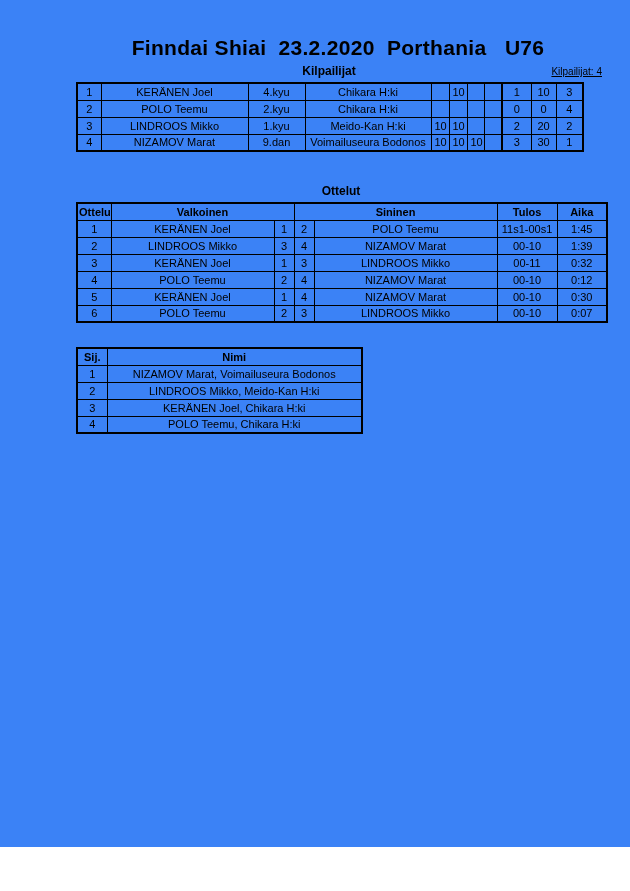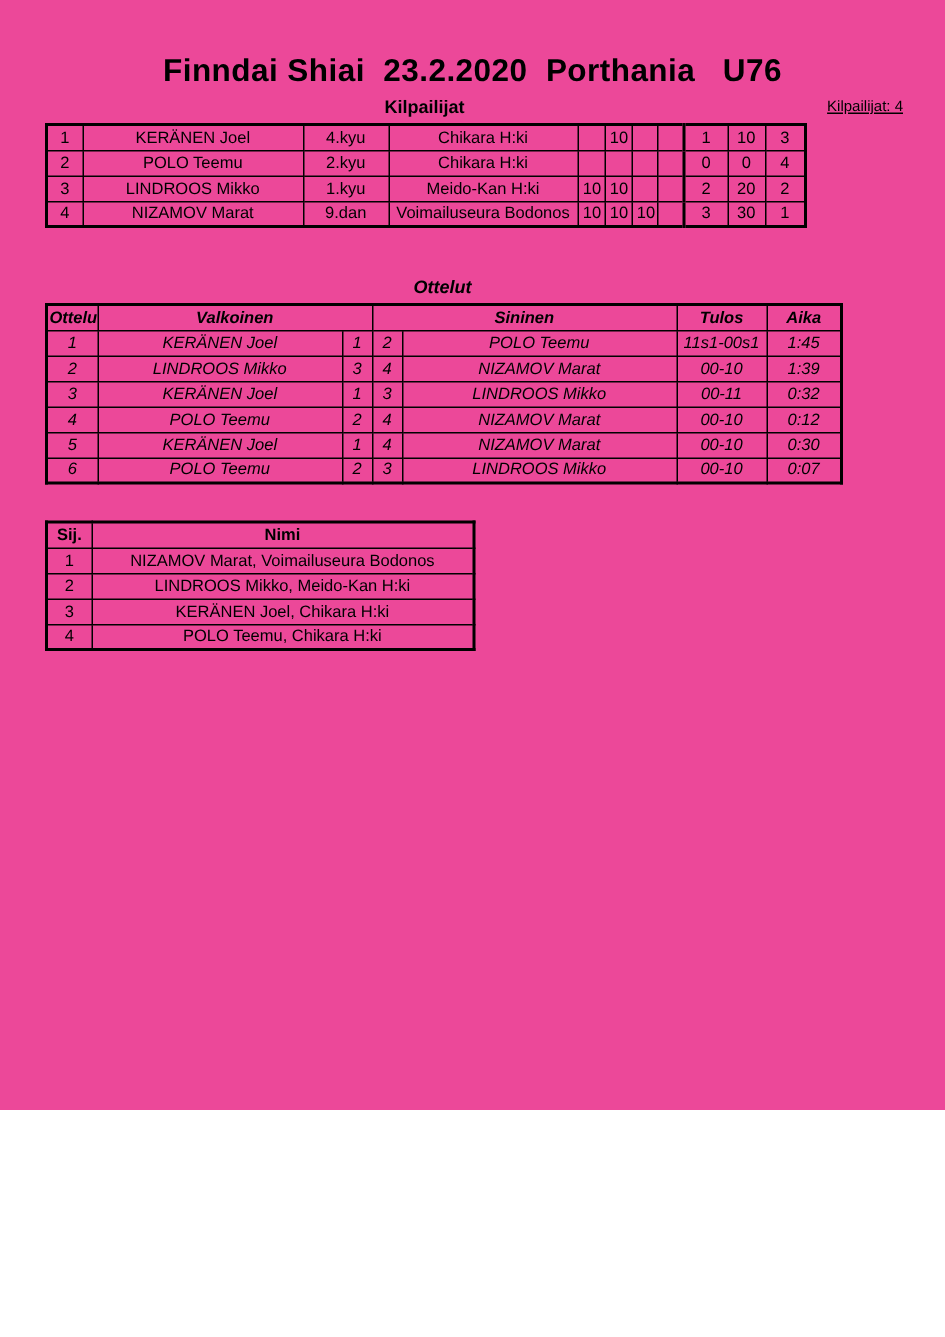--- a/index.html
+++ b/index.html
@@ -2,21 +2,21 @@
 <html><head>
 <meta charset="utf-8">
 <style>
   * { box-sizing: border-box; }
   html, body { margin: 0; padding: 0; background: #fff; }
   body {
     width: 630px; height: 891px;
     font-family: "Liberation Sans", sans-serif;
     color: #000;
   }
-  .page { position: relative; width: 630px; height: 740px; background: #ec4899; }
+  .page { position: relative; width: 630px; height: 847px; background: #3b82f6; padding-left: 46px; }
 
   .title {
     padding-top: 36px;
     text-align: center;
     font-size: 21px;
     font-weight: bold;
     white-space: pre;
     letter-spacing: 0.3px;
   }
   .comp-count {
@@ -27,21 +27,21 @@
   }
 
   .section { margin-left: 30px; }
   .section-heading {
     font-size: 12px;
     font-weight: bold;
     text-align: center;
     margin: 4px 0 4px 0;
   }
   .sec1 { width: 506px; margin-top: 2px; }
-  .sec2 { width: 530px; margin-top: 32px; font-style: italic; }
+  .sec2 { width: 530px; margin-top: 32px; }
   .sec3 { width: 287px; margin-top: 24px; }
 
   table {
     border-collapse: collapse;
     table-layout: fixed;
     width: 100%;
     border: 2px solid #000;
   }
   th, td {
     border: 1px solid #000;

